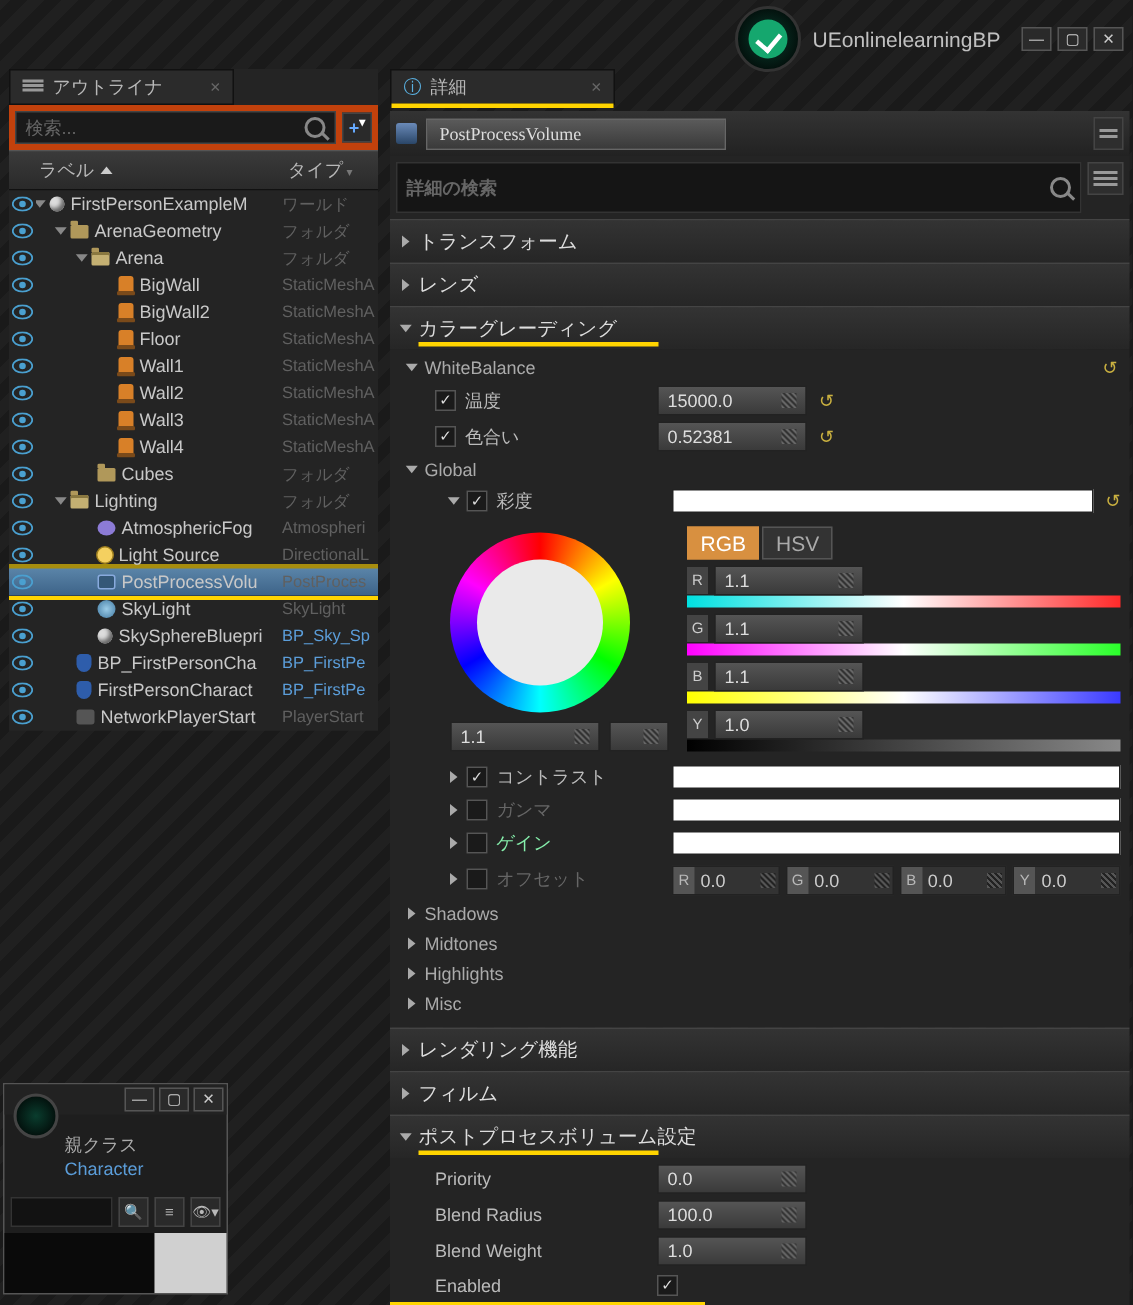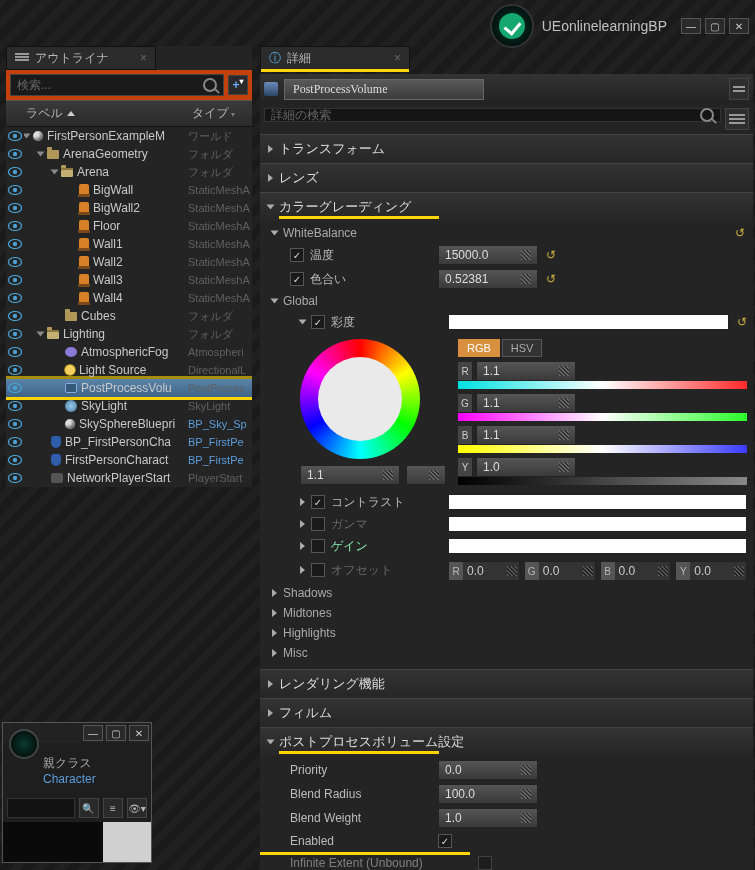--- a/index.html
+++ b/index.html
@@ -71,39 +71,39 @@
   .mini-content div:first-child{width:100px;background:#0a0a0a;}
   .mini-content div:last-child{flex:1;background:#d0d0d0;}
 
   
   .details { position:absolute; left:260px; top:46px; width:493px; z-index:2;}
   .details .tab { width:150px;}
   .actor-row{display:flex;align-items:center;background:linear-gradient(#333,#222);padding:4px;gap:6px;}
   .actor-name{background:linear-gradient(#5a5a5a,#3a3a3a);border:1px solid #666;padding:2px 8px;min-width:200px;color:#ddd;font-family:Liberation Serif, serif;}
   .actor-ico{width:14px;height:14px;background:linear-gradient(#6a8ab8,#2a4668);border-radius:2px;}
   .det-search{display:flex;padding:4px;gap:4px;background:#242424;}
-  .det-sbox{flex:1;background:#151515;border:1px solid #333;height:14px;display:flex;align-items:center;padding:0 6px;color:#666;}
+  .det-sbox{flex:1;background:#151515;border:1px solid #333;height:34px;display:flex;align-items:center;padding:0 6px;color:#666;font-weight:bold;}
   .view-btn{width:24px;height:22px;background:#2e2e2e;border:1px solid #444;display:flex;flex-direction:column;justify-content:center;gap:2px;padding:3px;}
   .view-btn span{height:2px;background:#999;}
   .cat-head{display:flex;align-items:center;gap:6px;padding:5px 8px;background:linear-gradient(#333,#262626);border-top:1px solid #444;color:#ddd;font-size:13px;}
   .cat-arr{width:0;height:0;border-top:4px solid transparent;border-bottom:4px solid transparent;border-left:5px solid #aaa;}
   .cat-arr.open{transform:rotate(90deg);}
   .underline-y2{position:relative;}
   .underline-y2::after{content:"";position:absolute;left:0;bottom:-3px;height:3px;background:#ffd400;width:160px;}
   .prop-section{background:#242424;padding:2px 0 6px;}
   .sub-head{display:flex;align-items:center;gap:6px;padding:3px 8px 3px 12px;color:#aaa;}
   .prop-row{display:flex;align-items:center;padding:2px 6px 2px 30px;gap:8px;min-height:22px;}
   .prop-row .lbl{width:140px;display:flex;align-items:center;gap:6px;color:#bbb;}
   .chk{width:14px;height:14px;background:#1a1a1a;border:1px solid #555;display:flex;align-items:center;justify-content:center;}
   .chk.on::after{content:"✓";color:#ddd;font-size:10px;}
   .spin{display:flex;align-items:center;background:linear-gradient(#555,#3a3a3a);border:1px solid #222;height:20px;min-width:100px;padding:0 6px;color:#ddd;}
   .spin .grip{margin-left:auto;width:10px;height:10px;background:linear-gradient(45deg,#333 25%,#666 25%,#666 50%,#333 50%,#333 75%,#666 75%);background-size:4px 4px;}
   .reset{color:#c9b040;font-size:12px;}
   .tabs-rgbhsv{display:flex;gap:2px;}
-  .tab-pill{padding:2px 8px;background:#333;border:1px solid #555;color:#aaa;font-size:11px;}
+  .tab-pill{padding:2px 8px;background:#333;border:1px solid #555;color:#aaa;font-size:14px;}
   .tab-pill.active{background:#d89040;color:#fff;border-color:#d89040;}
   .ch-row{display:flex;align-items:center;gap:4px;margin-top:4px;}
   .ch-badge{width:14px;height:18px;background:#444;color:#ccc;display:flex;align-items:center;justify-content:center;font-size:10px;}
   .ch-val{flex:0 0 70px;}
   .ch-bar{flex:1;height:8px;}
   .bar-r{background:linear-gradient(90deg,#00e0e0,#fff,#ff2a2a);}
   .bar-g{background:linear-gradient(90deg,#ff00ff,#fff,#2aff2a);}
   .bar-b{background:linear-gradient(90deg,#ffff00,#fff,#3a3aff);}
   .bar-y{background:linear-gradient(90deg,#000,#888);}
   .color-wheel-area{display:flex;align-items:flex-end;padding:6px 6px 6px 40px;gap:12px;}

